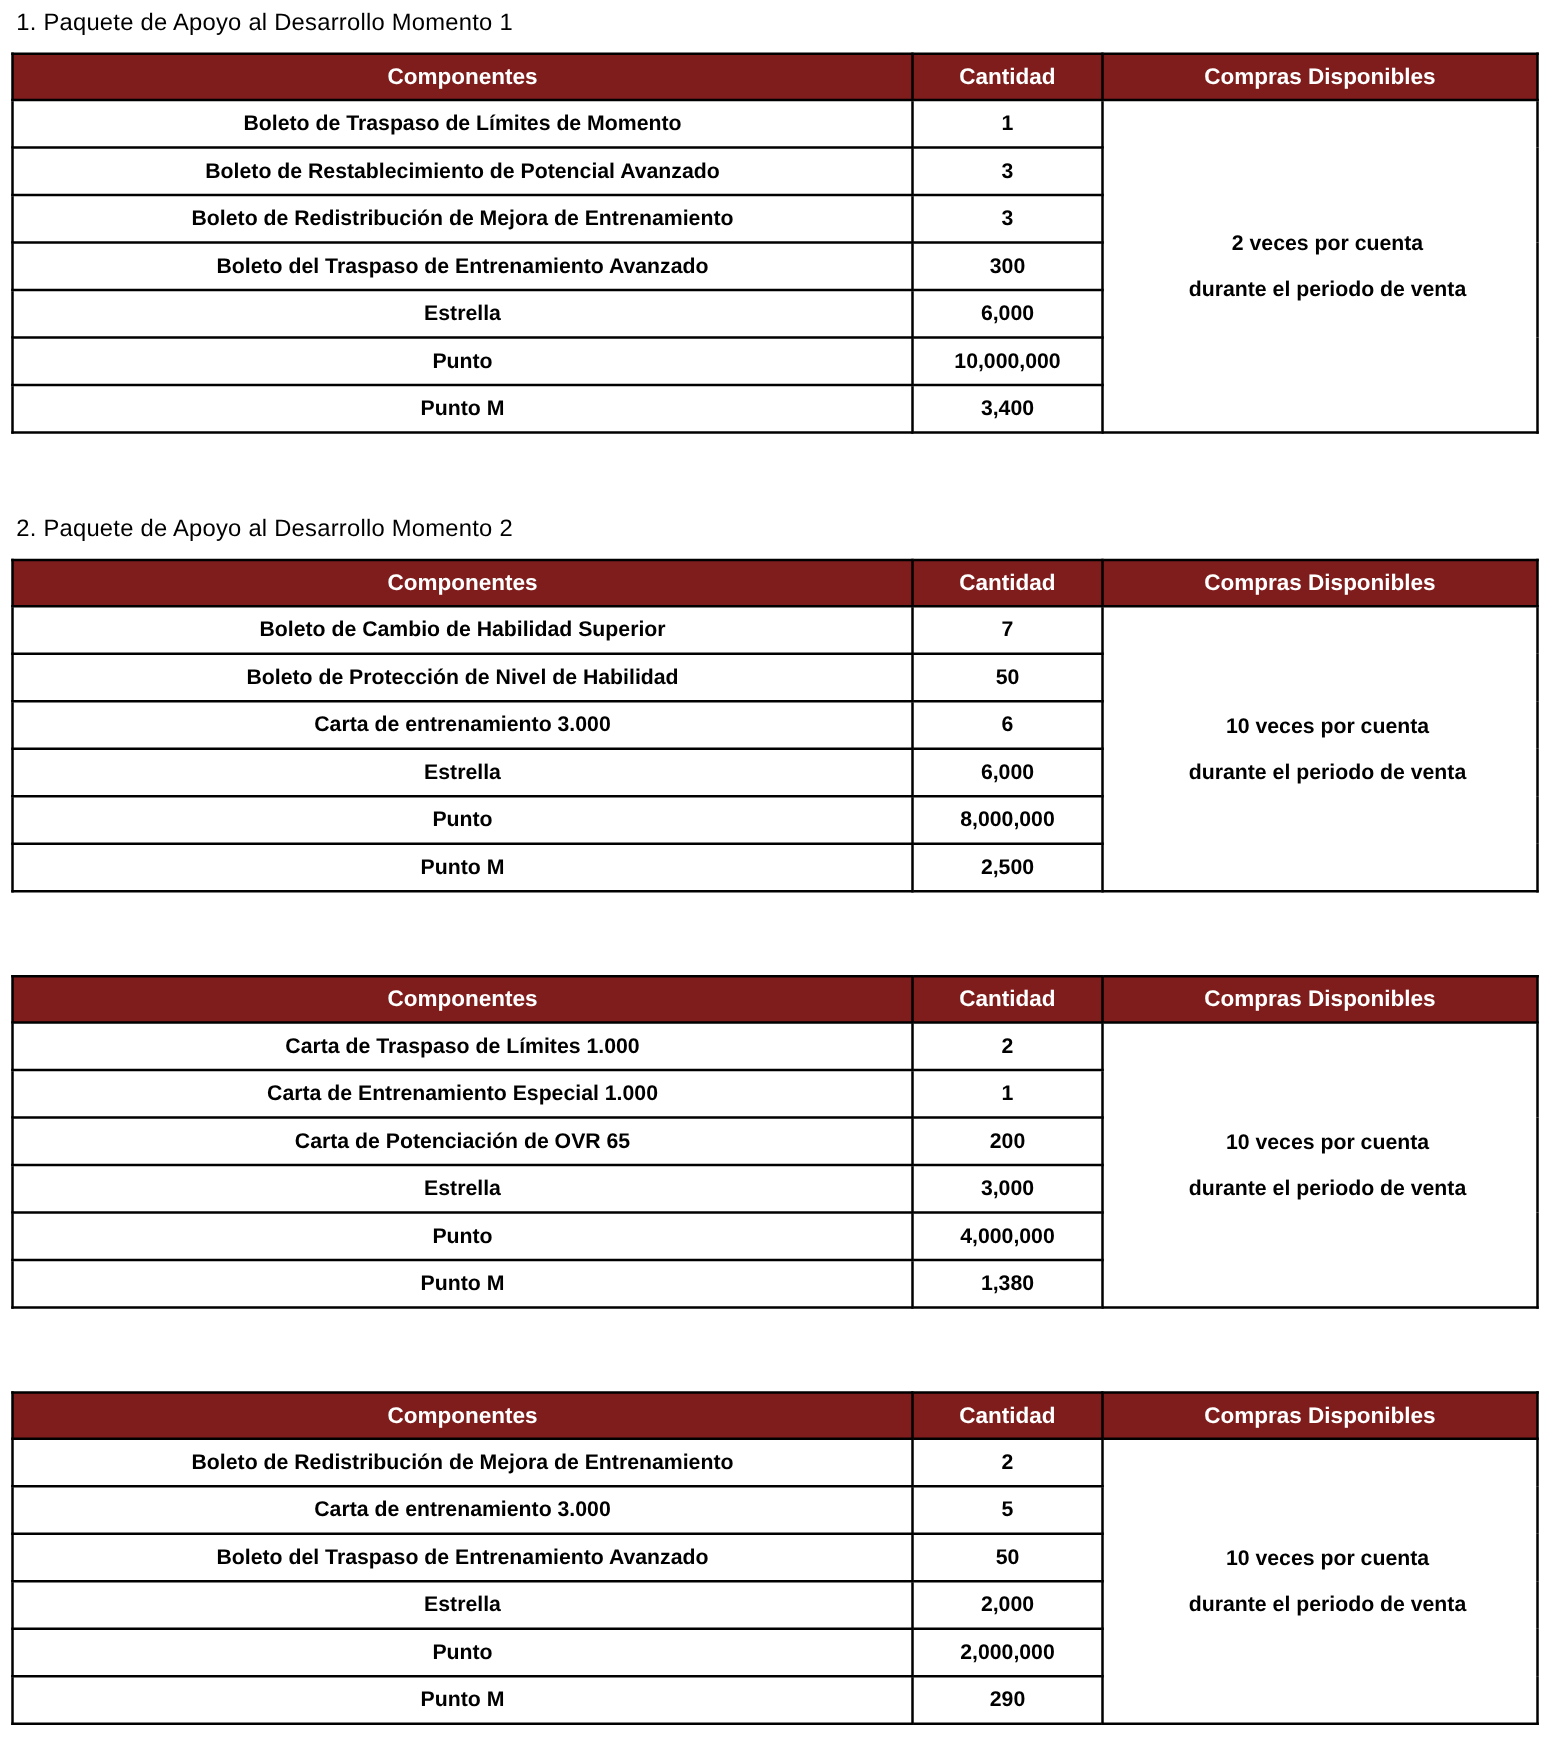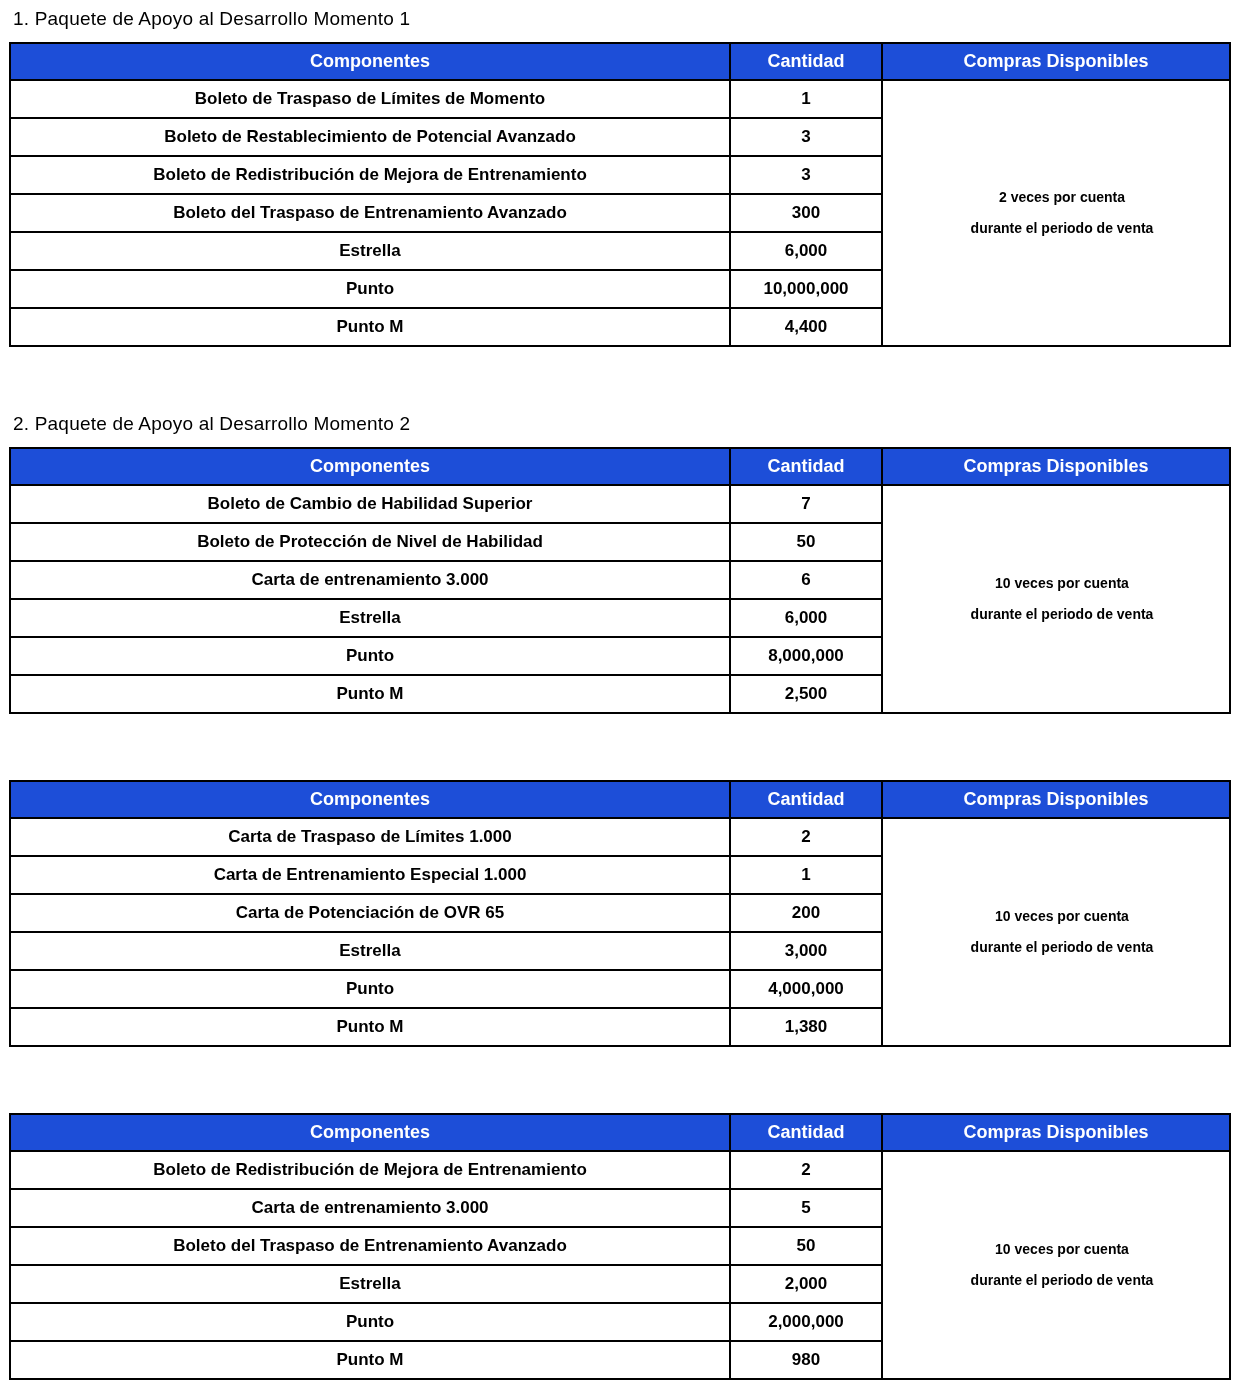--- a/index.html
+++ b/index.html
@@ -26,21 +26,21 @@
     width: 1220px;
     border-collapse: collapse;
     table-layout: fixed;
     background: #ffffff;
     border: 2px solid #000000;
   }
   col.col-comp   { width: 720px; }
   col.col-cant   { width: 152px; }
   col.col-compras{ width: 348px; }
   .pkg-table th {
-    background: #1d4ed8;
+    background: #7f1d1d;
     color: #ffffff;
     font-size: 18px;
     font-weight: 700;
     height: 35px;
     text-align: center;
     vertical-align: middle;
     border: 2px solid #000000;
     padding: 0;
   }
   .pkg-table td {
@@ -49,21 +49,21 @@
     height: 36px;
     text-align: center;
     vertical-align: middle;
     border: 2px solid #000000;
     padding: 0 4px;
     background: #ffffff;
     font-weight: bold;
   }
   .pkg-table td.compras-cell {
     line-height: 2.2;
-    font-size: 14px;
+    font-size: 17px;
     padding-left: 16px;
   }
 </style>
 </head>
 <body>
 
 <div class="section">
   <h2 class="section-title">1. Paquete de Apoyo al Desarrollo Momento 1</h2>
   <table class="pkg-table">
     <colgroup>
@@ -102,21 +102,21 @@
       <tr>
         <td>Estrella</td>
         <td>6,000</td>
       </tr>
       <tr>
         <td>Punto</td>
         <td>10,000,000</td>
       </tr>
       <tr>
         <td>Punto M</td>
-        <td>4,400</td>
+        <td>3,400</td>
       </tr>
     </tbody>
   </table>
 </div>
 
 <div class="section">
   <h2 class="section-title">2. Paquete de Apoyo al Desarrollo Momento 2</h2>
   <table class="pkg-table">
     <colgroup>
         <col class="col-comp">
@@ -244,17 +244,17 @@
       <tr>
         <td>Estrella</td>
         <td>2,000</td>
       </tr>
       <tr>
         <td>Punto</td>
         <td>2,000,000</td>
       </tr>
       <tr>
         <td>Punto M</td>
-        <td>980</td>
+        <td>290</td>
       </tr>
     </tbody>
   </table>
 </div>
 
 </body></html>

